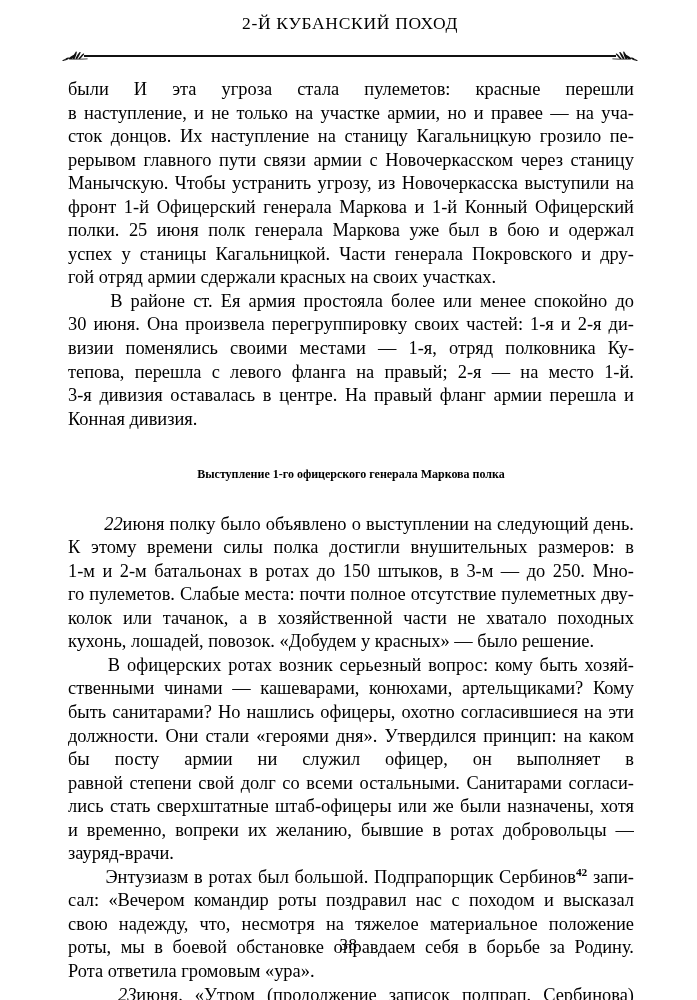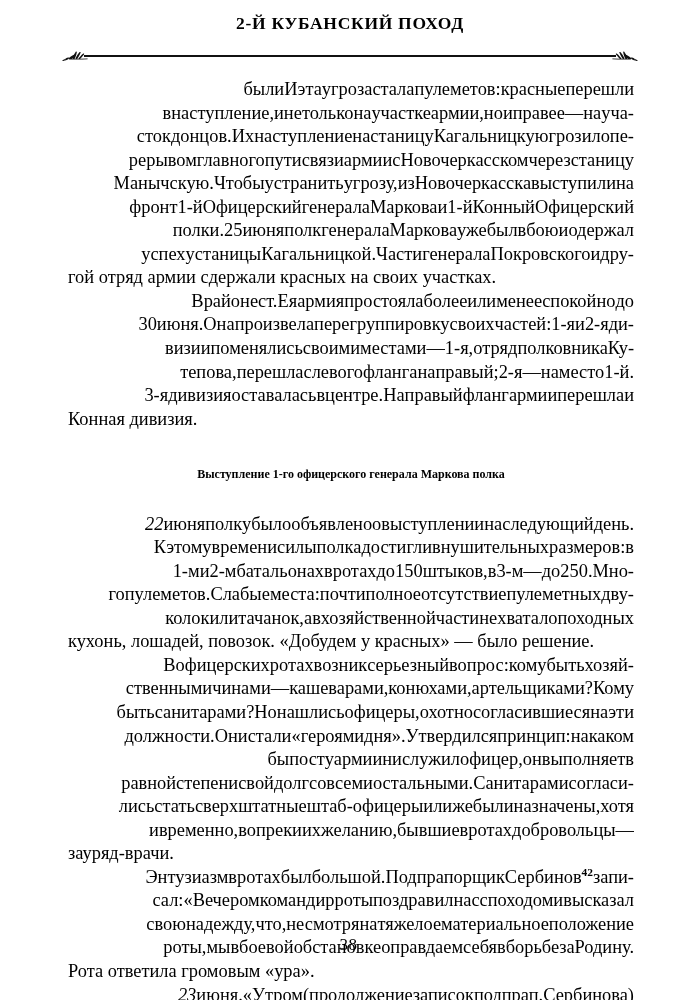--- a/index.html
+++ b/index.html
@@ -20,21 +20,21 @@
   }
 
   
   .runhead {
     position: absolute;
     top: 14px;
     left: 62px;
     width: 576px;
     text-align: center;
     font-size: 17.5px;
-    font-weight: bold;
+    font-weight: normal;
     letter-spacing: 0.7px;
     line-height: 1.1;
     white-space: nowrap;
   }
 
   .rule-wrap {
     position: absolute;
     top: 47px;
     left: 62px;
     width: 576px;
@@ -70,21 +70,21 @@
     font-size: 18.4px;
     line-height: 23.55px;
   }
   .para .ln {
     display: block;
     white-space: nowrap;
   }
   
   .para .ln.j {
     display: flex;
-    justify-content: flex-end;
+    justify-content: space-between;
     white-space: nowrap;
   }
   .para .ln.j > span { display: inline-block; }
   .indent { display: inline-block; width: 26px; }
 
   .it { font-style: italic; }
 
   sup.fn {
     font-size: 0.62em;
     vertical-align: super;

